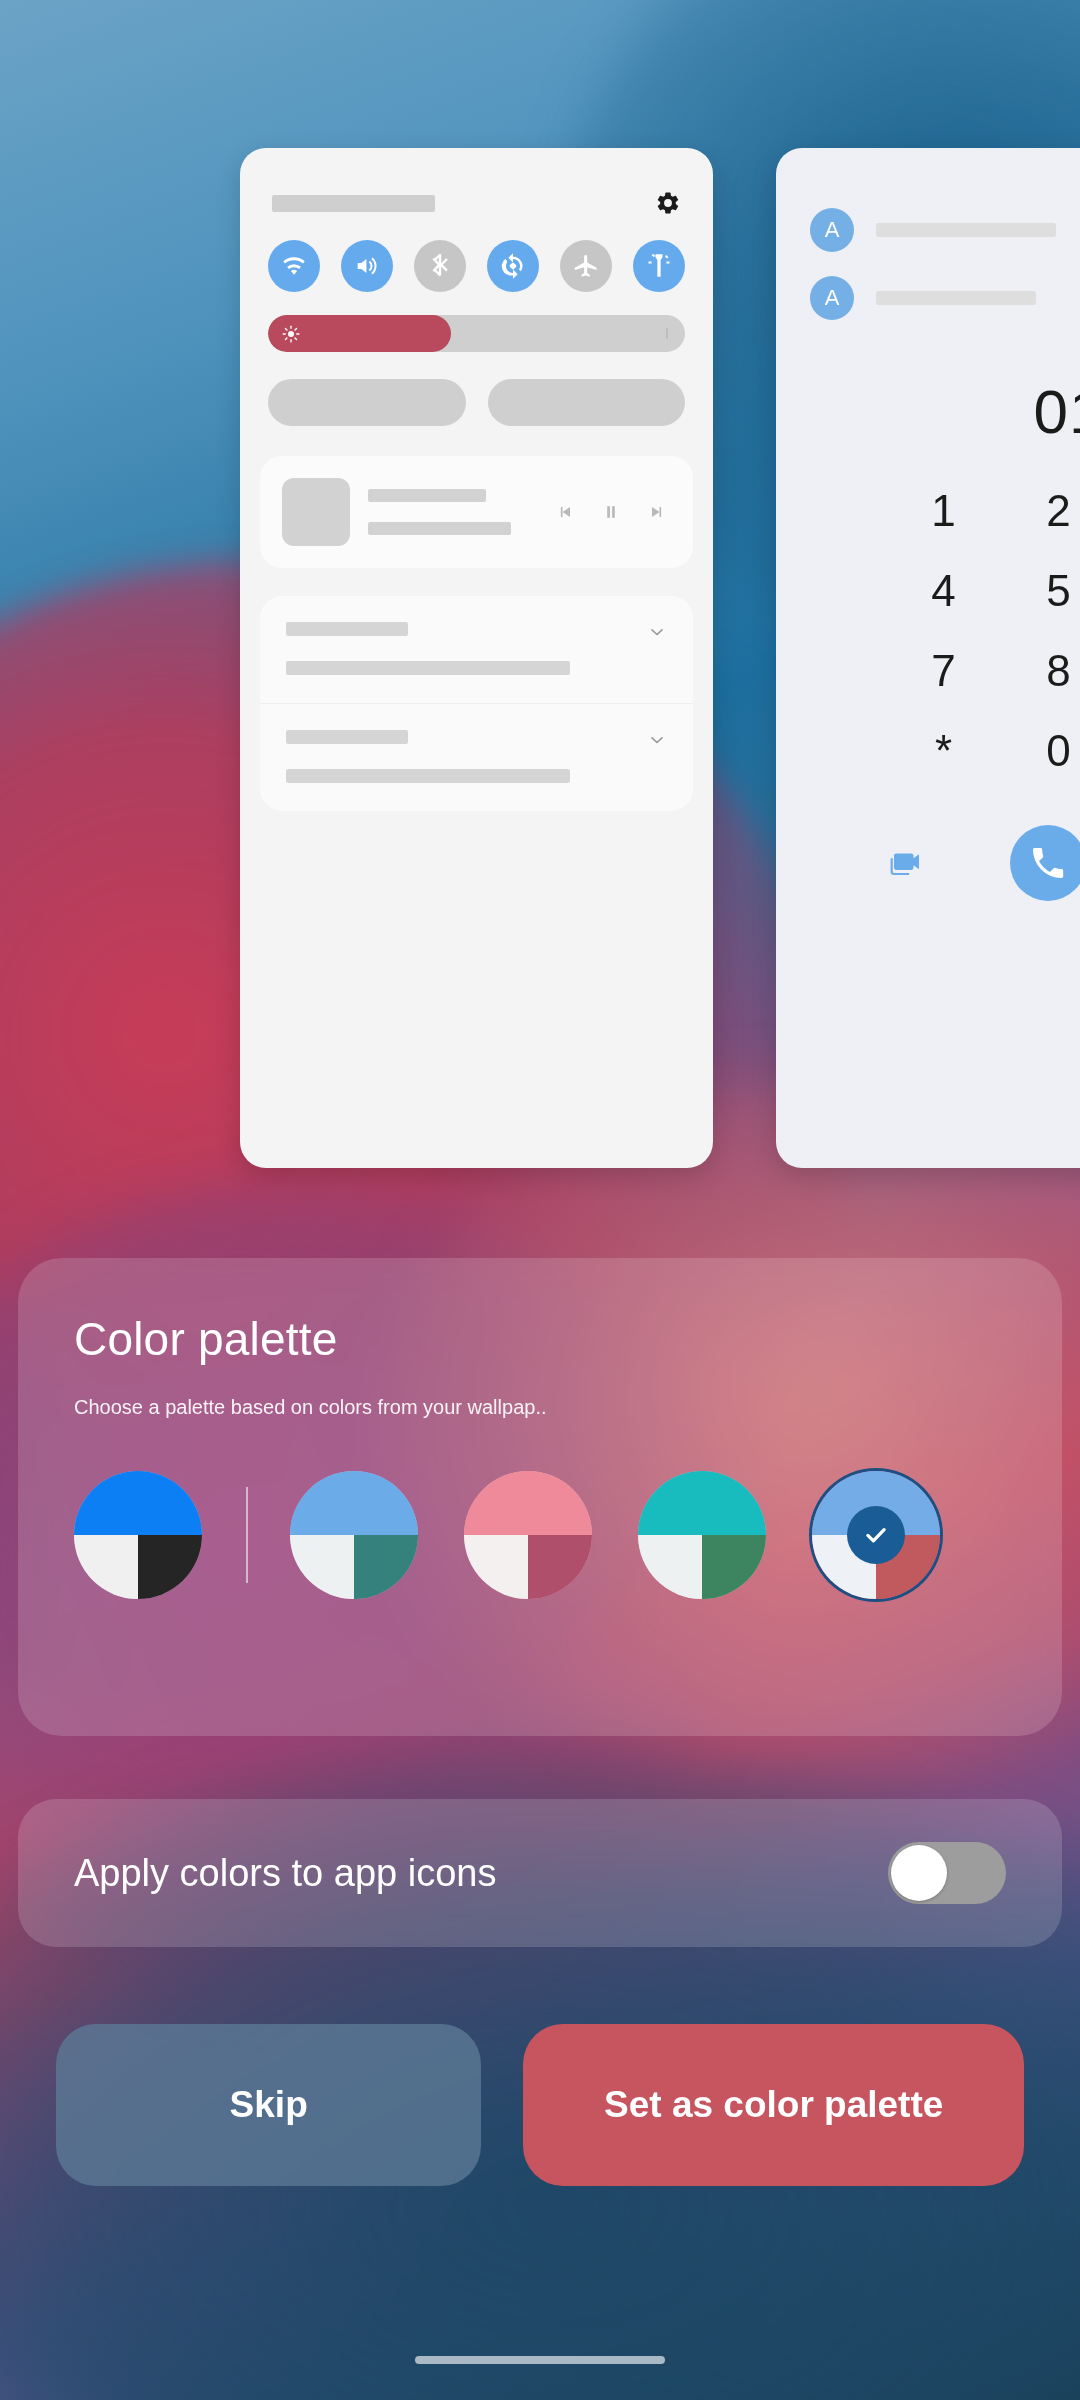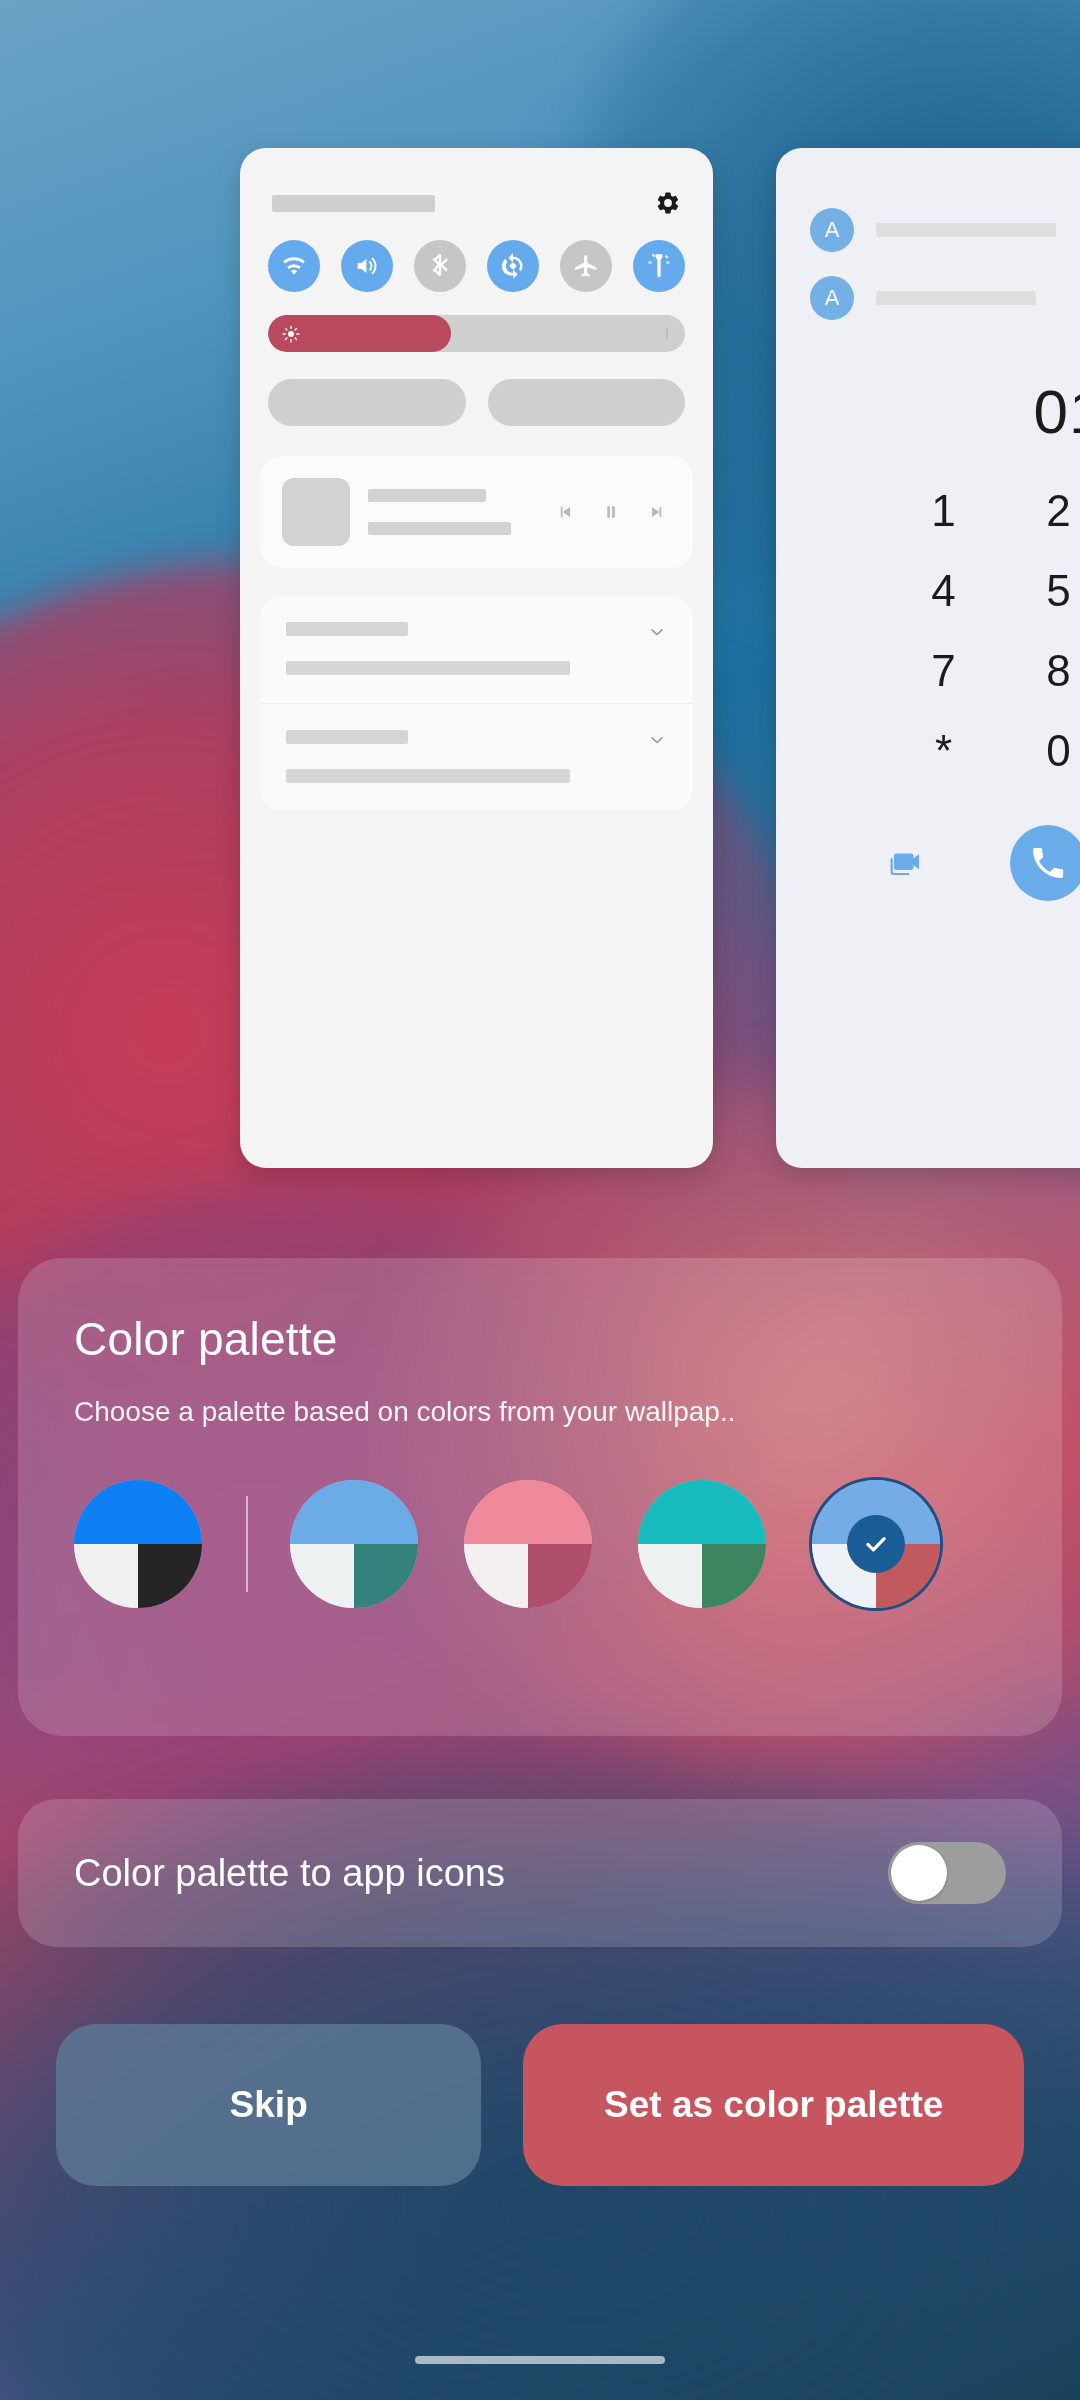--- a/index.html
+++ b/index.html
@@ -294,21 +294,21 @@
     padding: 54px 56px 0 56px;
   }
   .sheet-title {
     color: #ffffff;
     font-size: 46px;
     font-weight: normal;
     letter-spacing: 0.2px;
   }
   .sheet-sub {
     color: rgba(255,255,255,0.92);
-    font-size: 28px;
+    font-size: 20px;
     margin-top: 30px;
     white-space: nowrap;
     overflow: hidden;
   }
 
   .swatch-row {
     display: flex;
     align-items: center;
     margin-top: 52px;
   }
@@ -629,21 +629,21 @@
         <div class="swatch-check" id="swcheck" style="background: rgb(26, 92, 150);">
           <svg width="30" height="30" viewBox="0 0 24 24">
             <path fill="none" stroke="#ffffff" stroke-width="2.6" stroke-linecap="round" stroke-linejoin="round" d="M5.5 12.3l4.4 4.4 8.6-9"></path>
           </svg>
         </div>
       </div>
     </div>
   </div>
 
   <div class="sheet sheet-toggle">
-    <div class="toggle-label">Color palette to app icons</div>
+    <div class="toggle-label">Apply colors to app icons</div>
     <div class="switch" id="applySwitch" style="background: rgb(157, 157, 157);">
       <div class="switch-knob" style="background: rgb(255, 255, 255);"></div>
     </div>
   </div>
 
   <div class="btn-row">
     <button class="btn btn-skip">Skip</button>
     <button class="btn btn-set" id="setBtn" style="background: rgb(198, 85, 95);">Set as color palette</button>
   </div>
 

